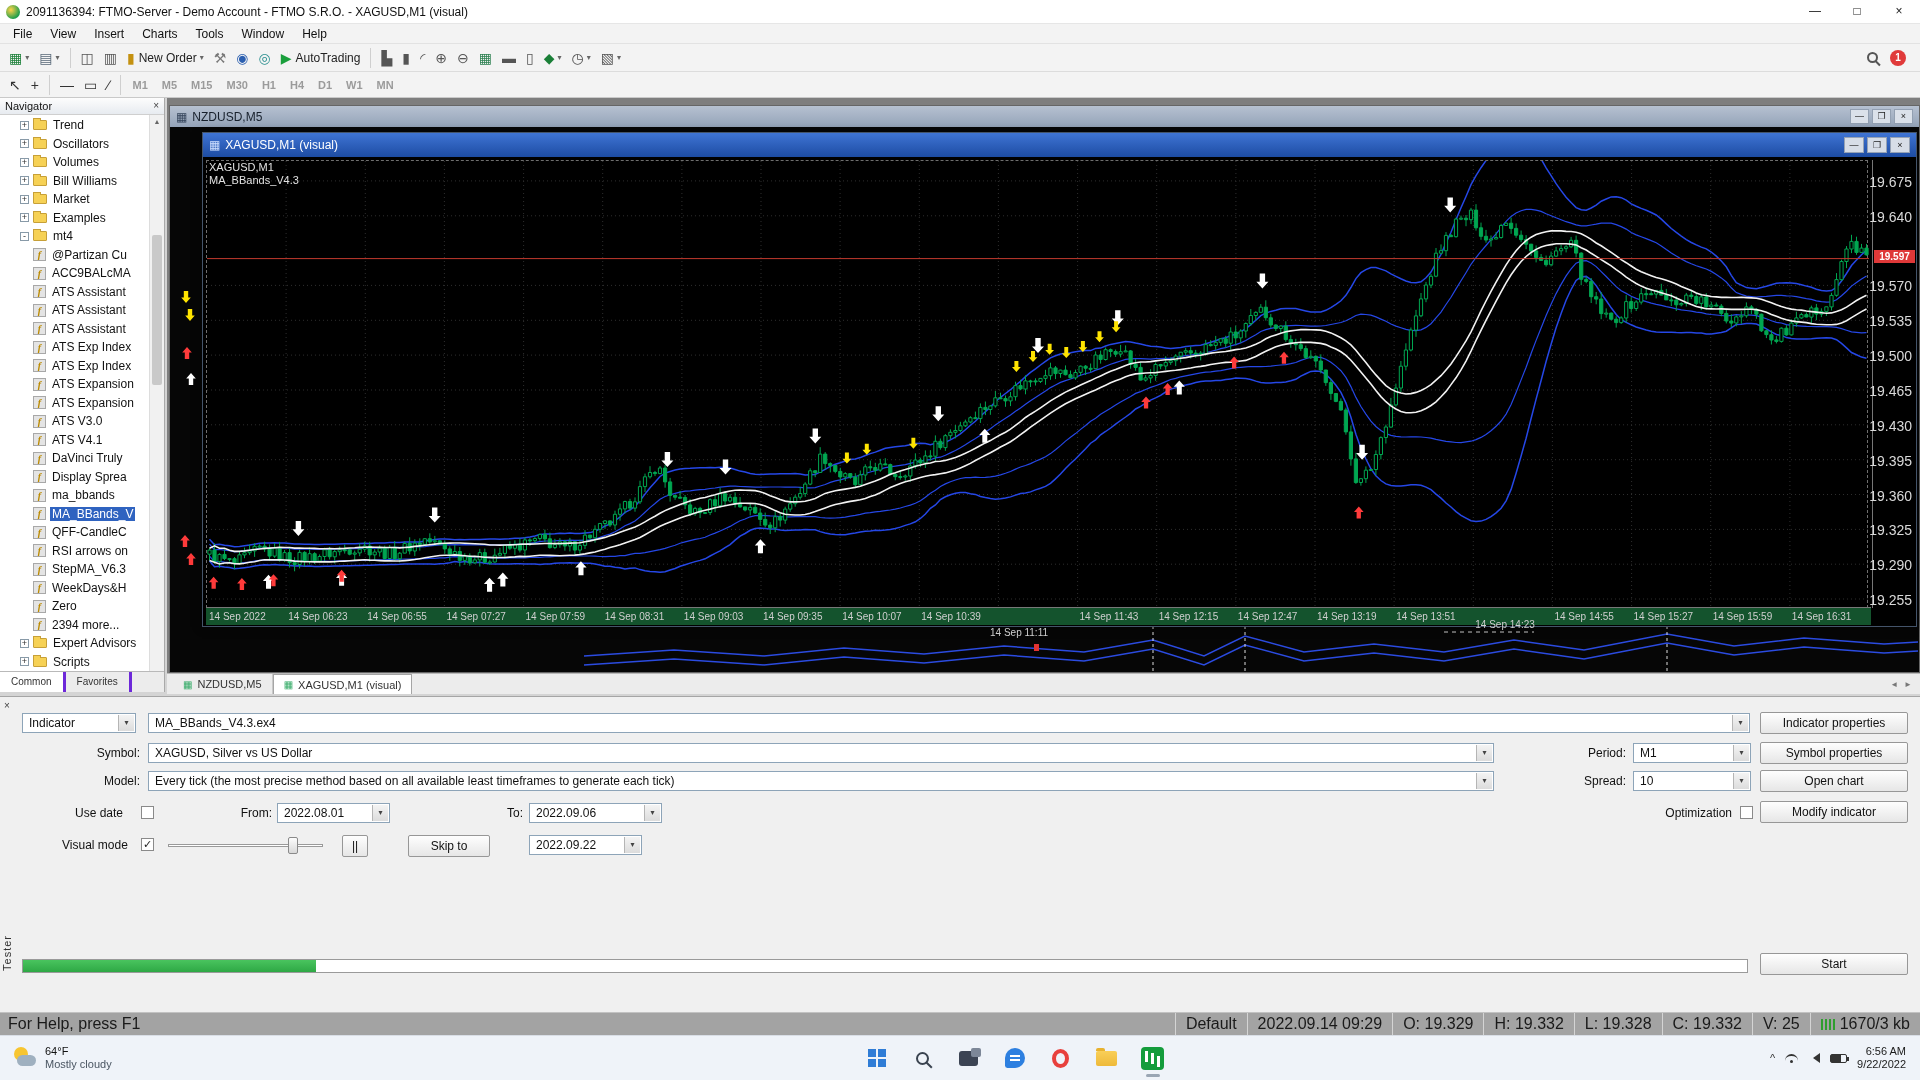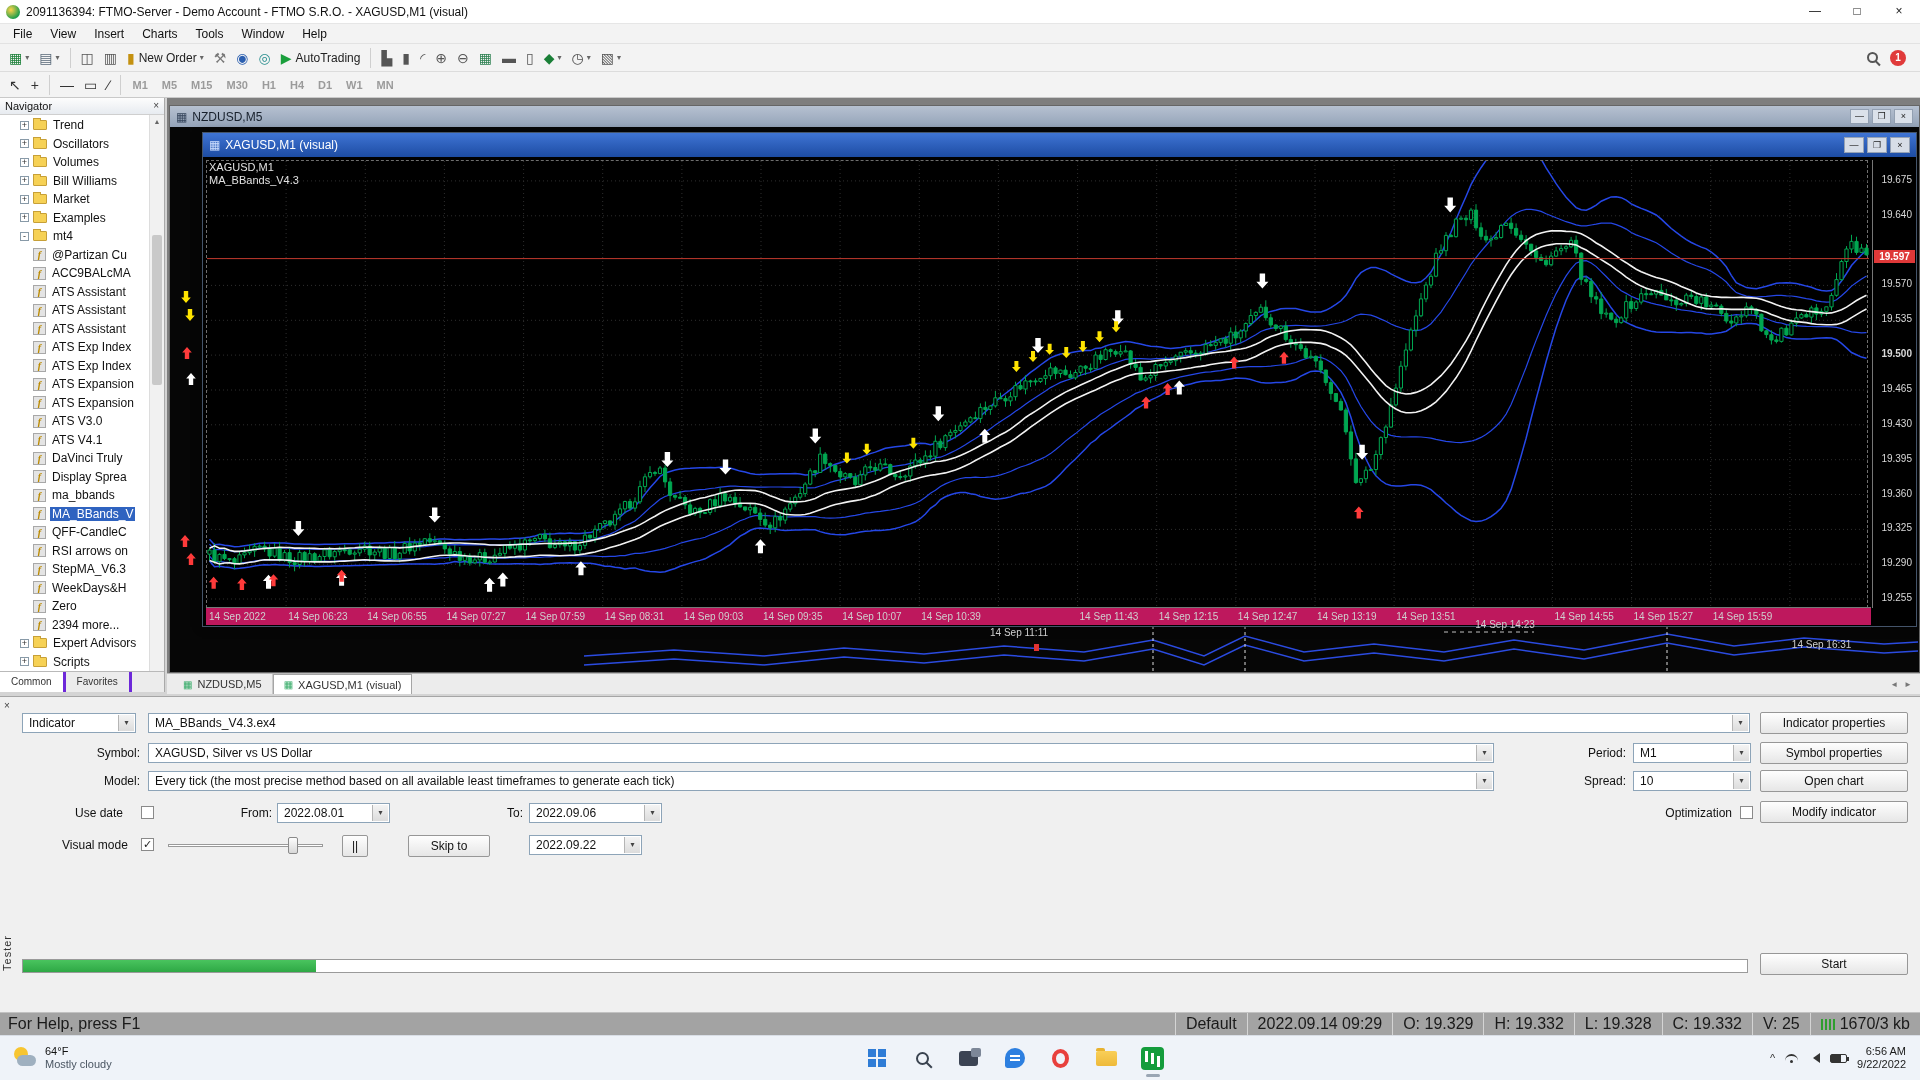--- a/index.html
+++ b/index.html
@@ -53,23 +53,23 @@
 .nz-title .spacer{flex:1}
 .nz-body{position:absolute;top:21px;left:0;right:0;bottom:0;background:#060606}
 .xag-window{position:absolute;left:35px;top:34px;width:1715px;height:495px;border:1px solid #44546a;background:#000;box-shadow:0 0 8px rgba(0,0,0,.5)}
 .xag-title{height:24px;background:linear-gradient(#3f74d4,#1d4ca3);display:flex;align-items:center;color:#fff;padding:0 6px;font-size:12px}
 .xag-title .wt-ico{color:#cfe0ff;font-size:12px;margin-right:5px}
 .xag-title .spacer{flex:1}
 .xtbtn{width:20px;height:16px;background:#d7dde7;border:1px solid #96a2b5;margin-left:3px;text-align:center;line-height:14px;font-size:9px;color:#222}
 .xag-content{position:absolute;top:24px;left:0;right:0;bottom:0;background:#000}
 .plot{position:absolute;left:3px;top:3px;width:1662px;height:448px;border:1px dashed #6f6f6f}
 .price-axis{position:absolute;right:0;top:3px;width:44px;height:448px;border-left:1px solid #777;background:#000}
-.pl{position:absolute;right:4px;font-size:10px;color:#d9d9d9}
+.pl{position:absolute;right:4px;font-size:14px;color:#d9d9d9}
 .pl.badge{left:1px;right:1px;background:#df3838;color:#fff;text-align:center;font-weight:bold;font-size:10px;padding:1px 0;z-index:2}
-.time-axis{position:absolute;left:3px;right:45px;bottom:1px;height:18px;border-top:1px solid #777;background:#be185d}
+.time-axis{position:absolute;left:3px;right:45px;bottom:1px;height:18px;border-top:1px solid #777;background:#14532d}
 .tl{position:absolute;top:3px;font-size:10px;color:#cfcfcf;white-space:nowrap}
 .overlay-txt{position:absolute;left:6px;top:4px;color:#e2e2e2;font-size:11px;line-height:13px;z-index:3}
 .strip-svg{position:absolute;bottom:0;left:34px;width:1716px;height:46px}
 .lstrip-svg{position:absolute;left:0;top:0;width:34px;height:553px}
 
 .charttabs{position:absolute;left:167px;top:673px;right:0;height:21px;background:#ececec;border-top:1px solid #b9b9b9;display:flex;align-items:stretch;padding-left:6px}
 .tabs-host{display:flex}
 .chart-tab{display:flex;align-items:center;gap:5px;padding:0 10px;font-size:11px;color:#333;border-right:1px solid #c9c9c9}
 .chart-tab.active{background:#fff;border:1px solid #a5a5a5;border-bottom:none}
 .tabico{font-size:10px;color:#3a6}
@@ -540,21 +540,21 @@
             <polygon points="1025.0,207.5 1029.3,207.5 1029.3,200.9 1031.9,200.9 1027.1,195.5 1022.3,200.9 1025.0,200.9" fill="#ff3b3b"></polygon>
             <polygon points="1074.8,202.8 1079.1,202.8 1079.1,196.2 1081.8,196.2 1077.0,190.8 1072.2,196.2 1074.8,196.2" fill="#ff3b3b"></polygon>
             <polygon points="1149.6,357.5 1153.9,357.5 1153.9,350.9 1156.6,350.9 1151.8,345.5 1147.0,350.9 1149.6,350.9" fill="#ff3b3b"></polygon>
           </svg>
       </div>
       <div class="price-axis">
           <div class="pl" style="top: 13.9111px;">19.675</div>
           <div class="pl" style="top: 48.7556px;">19.640</div>
           <div class="pl" style="top: 118.444px;">19.570</div>
           <div class="pl" style="top: 153.289px;">19.535</div>
-          <div class="pl" style="top: 188.133px; font-weight: bold;">19.500</div>
+          <div class="pl" style="top: 188.133px;">19.500</div>
           <div class="pl" style="top: 222.978px;">19.465</div>
           <div class="pl" style="top: 257.822px;">19.430</div>
           <div class="pl" style="top: 292.667px;">19.395</div>
           <div class="pl" style="top: 327.511px;">19.360</div>
           <div class="pl" style="top: 362.356px;">19.325</div>
           <div class="pl" style="top: 397.2px;">19.290</div>
           <div class="pl" style="top: 432.044px;">19.255</div>
           <div class="pl badge" style="top: 89.5644px;">19.597</div>
         </div>
       <div class="time-axis">
@@ -571,21 +571,21 @@
           <div class="tl" style="left: 784px; margin-top: 16px;">14 Sep 11:11</div>
           <div class="tl" style="left: 873.571px;">14 Sep 11:43</div>
           <div class="tl" style="left: 952.714px;">14 Sep 12:15</div>
           <div class="tl" style="left: 1031.86px;">14 Sep 12:47</div>
           <div class="tl" style="left: 1111px;">14 Sep 13:19</div>
           <div class="tl" style="left: 1190.14px;">14 Sep 13:51</div>
           <div class="tl" style="left: 1269.29px; margin-top: 8px;">14 Sep 14:23</div>
           <div class="tl" style="left: 1348.43px;">14 Sep 14:55</div>
           <div class="tl" style="left: 1427.57px;">14 Sep 15:27</div>
           <div class="tl" style="left: 1506.71px;">14 Sep 15:59</div>
-          <div class="tl" style="left: 1585.86px; margin-top: 28px;">14 Sep 16:31</div>
+          <div class="tl" style="left: 1585.86px;">14 Sep 16:31</div>
         </div>
     </div>
   </div>
 </div>
 
 <div class="charttabs">
   <div class="tabs-host">
 
   <span class="chart-tab">
         <span class="tabico">▦</span>

